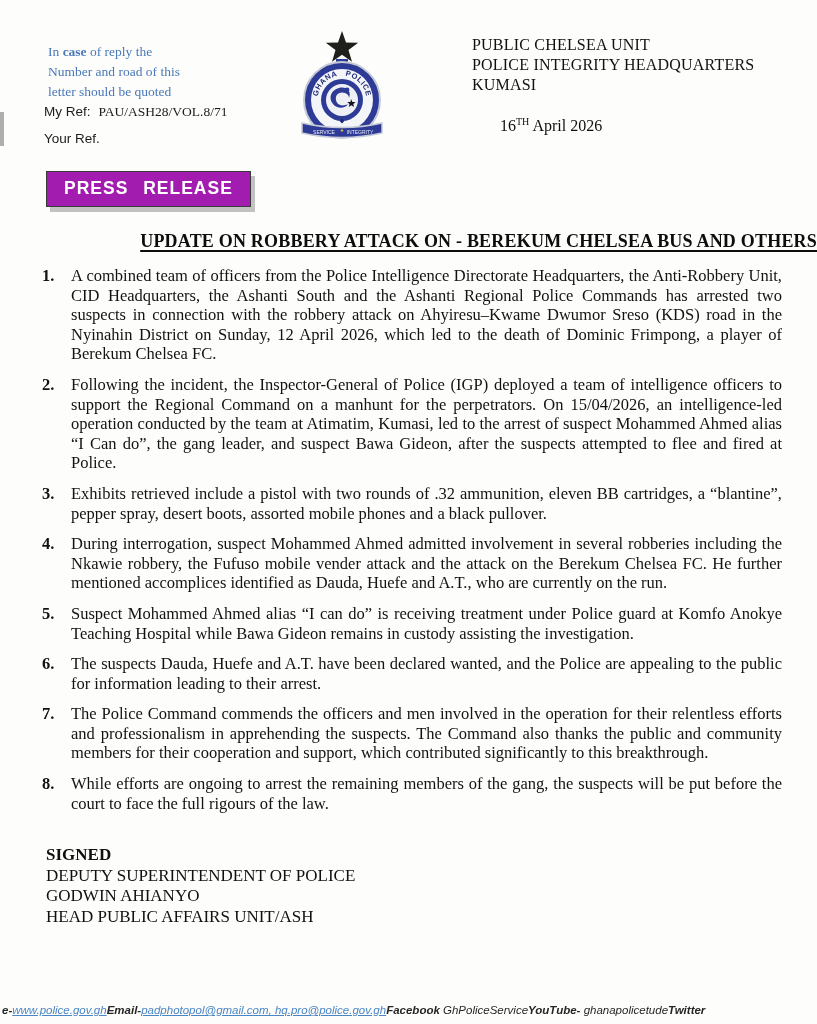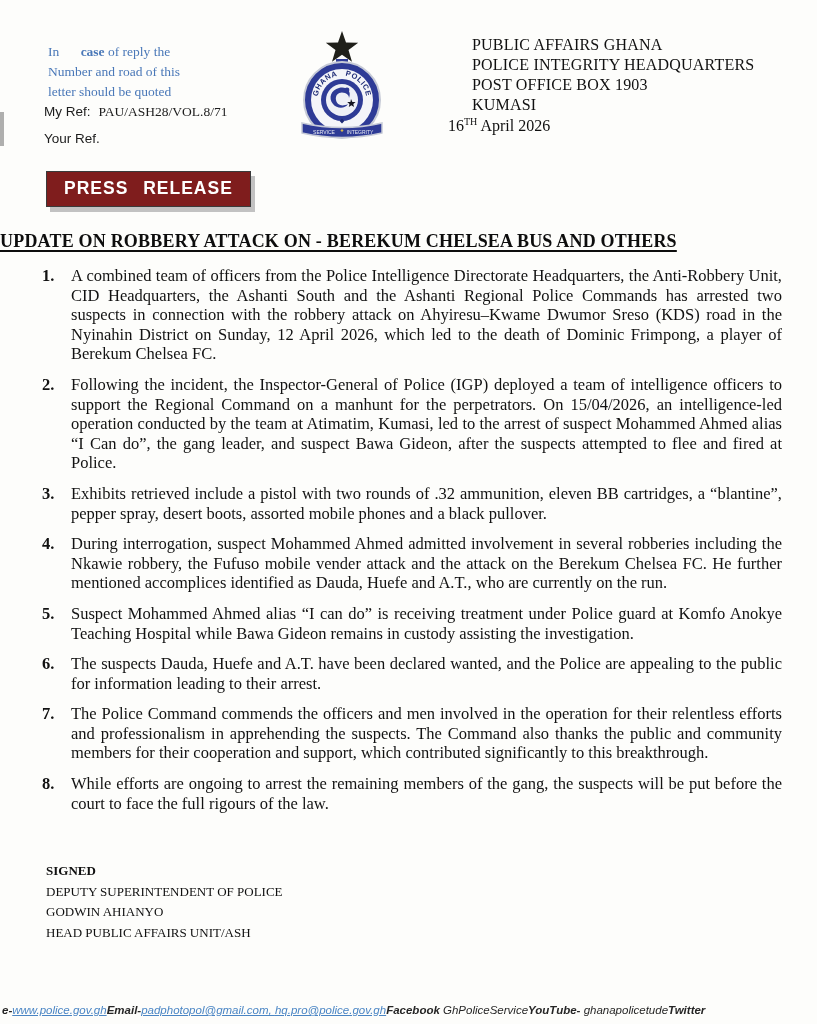--- a/index.html
+++ b/index.html
@@ -6,64 +6,64 @@
   .page{
     position:relative;width:817px;height:1024px;margin:0 auto;
     background:#fdfdfb;overflow:hidden;
     font-family:"Liberation Serif",serif;color:#151515;
   }
   
   .reply-note{
     position:absolute;left:48px;top:42px;width:170px;
     color:#4a78b8;font-size:13.5px;line-height:20px;
   }
-  .reply-note b{font-weight:700;margin-left:18px;}
+  .reply-note b{font-weight:700;}
   
   .ref-line{
     position:absolute;left:44px;
     font-family:"Liberation Sans",sans-serif;font-size:13.5px;color:#1c1c1c;
   }
   .my-ref{top:104px;}
   .your-ref{top:131px;text-align:right;}
   .ref-line .val{margin-left:8px;font-family:Liberation Serif, serif;}
   
   .scan-mark{position:absolute;left:0;top:112px;width:4px;height:34px;background:#6f6f6f;opacity:.55;}
   
   .logo{position:absolute;left:281px;top:31px;width:122px;height:112px;}
   
   .hq-block{
     position:absolute;left:472px;top:35px;
     font-size:16px;line-height:20px;letter-spacing:.2px;color:#101010;
   }
-  .date-line{position:absolute;left:448px;top:116px;font-size:16px;color:#101010;}
+  .date-line{position:absolute;left:500px;top:116px;font-size:16px;color:#101010;}
   .date-line sup{font-size:10px;}
   
   .press-box{
     position:absolute;left:46px;top:171px;
-    background:#7f1d1d;color:#ffffff;
+    background:#a21caf;color:#ffffff;
     font-family:"Liberation Sans",sans-serif;font-weight:700;
     font-size:17.5px;letter-spacing:1px;word-spacing:9px;
     padding:6px 17px 7px 17px;
     border:1px solid #3a3a3a;
     box-shadow:4px 5px 0 #c2c2c2;
   }
   
   .doc-title{
-    position:absolute;left:0;top:231px;width:817px;text-align:left;
+    position:absolute;left:0;top:231px;width:817px;text-align:right;
     font-size:18px;font-weight:700;letter-spacing:.2px;
     text-decoration:underline;text-decoration-thickness:2px;text-underline-offset:3px;
     color:#0d0d0d;
   }
   
   .body-col{position:absolute;left:40px;top:266px;width:742px;}
   .para{position:relative;padding-left:31px;text-align:justify;
     font-size:16.5px;line-height:19.6px;margin-bottom:11px;color:#121212;}
   .para .pnum{position:absolute;left:2px;top:0;font-weight:700;}
   
-  .sig-block{position:absolute;left:46px;top:845px;font-size:13px;line-height:20.5px;color:#101010;margin-top:16px;}
+  .sig-block{position:absolute;left:46px;top:845px;font-size:17px;line-height:20.5px;color:#101010;}
   .sig-block .s-bold{font-weight:700;}
   
   .footer{
     position:absolute;left:2px;top:974px;width:810px;
     font-family:"Liberation Sans",sans-serif;font-style:italic;
     font-size:11.5px;line-height:14.5px;color:#262626;
     white-space:pre-wrap;
   }
   .footer .fb{font-weight:700;}
   .footer .flk{color:#4a85c4;text-decoration:underline;}
@@ -105,23 +105,22 @@
       <polygon points="69,68 70.4,71 73.6,71 71.3,73 72,76 69.4,74.3 66.8,76 67.5,73 65.2,71 68.4,71" fill="#141420"></polygon>
       <rect x="58.3" y="88.3" width="3.4" height="3.4" transform="rotate(45 60 90)" fill="#1d2a75"></rect>
       <path d="M20 92 Q60 101 100 92 L100 102 Q60 111 20 102 Z" fill="#2e3b96" stroke="#c6cad6" stroke-width="1.5"></path>
       <text x="42" y="102.5" text-anchor="middle" font-family="Liberation Sans, sans-serif" font-size="5" fill="#e8eaf2">SERVICE</text>
       <rect x="58.9" y="98.4" width="2.2" height="2.2" transform="rotate(45 60 99.5)" fill="#d8b84a"></rect>
       <text x="78" y="102.5" text-anchor="middle" font-family="Liberation Sans, sans-serif" font-size="5" fill="#e8eaf2">INTEGRITY</text>
     </svg>
   </div>
 
   <div class="hq-block">
-    <div>PUBLIC AFFAIRS GHANA</div>
+    <div>PUBLIC CHELSEA UNIT</div>
     <div>POLICE INTEGRITY HEADQUARTERS</div>
-    <div>POST OFFICE BOX 1903</div>
     <div>KUMASI</div>
   </div>
   <div class="date-line">
     <span>16</span><sup>TH</sup><span> April 2026</span>
   </div>
 
   <div class="press-box">PRESS RELEASE</div>
 
   <div class="doc-title">UPDATE ON ROBBERY ATTACK ON - BEREKUM CHELSEA BUS AND OTHERS</div>
 

